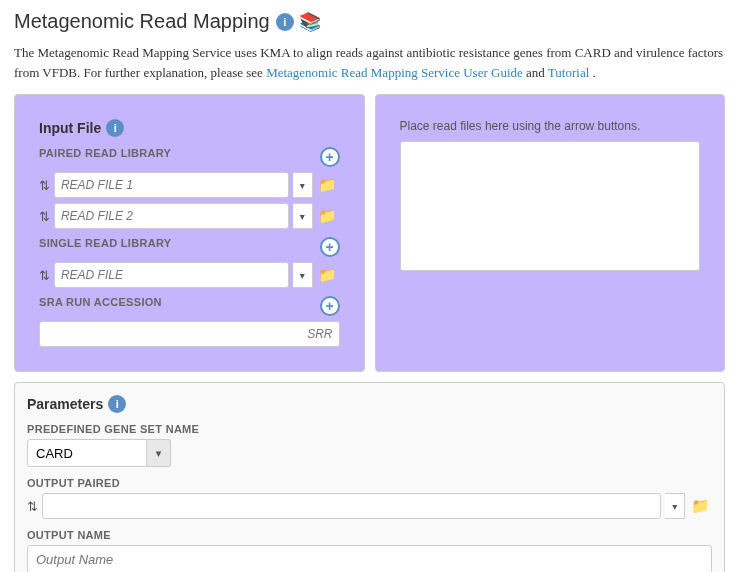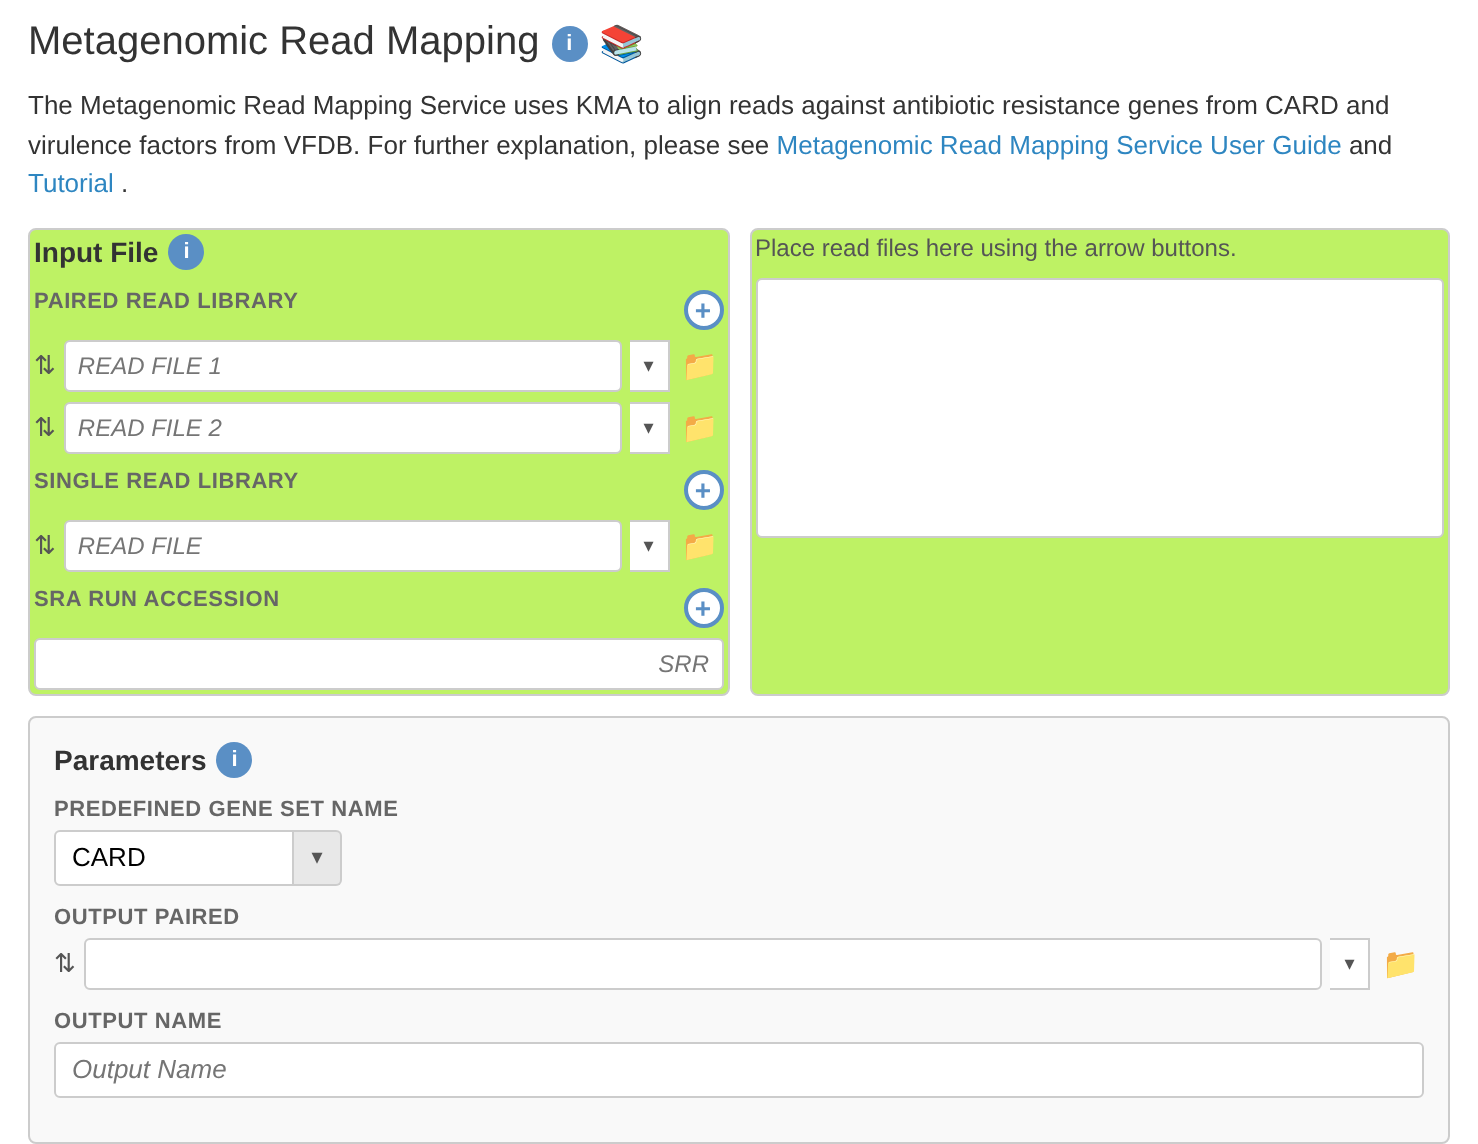--- a/index.html
+++ b/index.html
@@ -42,35 +42,36 @@
       justify-content: center;
       color: #1a5276;
       font-size: 18px;
       cursor: pointer;
     }
     .description {
       font-size: 13px;
       color: #333;
       line-height: 1.5;
       margin-bottom: 12px;
+      font-family: Liberation Serif, serif;
     }
     .description a {
       color: #2e86c1;
       text-decoration: none;
     }
     .main-layout {
       display: flex;
       gap: 10px;
       margin-bottom: 10px;
     }
     .panel {
       border: 1px solid #ccc;
       border-radius: 4px;
-      background: #bef264;
-      padding: 2px;
+      background: #c4b5fd;
+      padding: 24px;
     }
     .panel-left {
       flex: 1;
     }
     .panel-right {
       flex: 1;
     }
     .panel-title {
       font-size: 14px;
       font-weight: bold;

